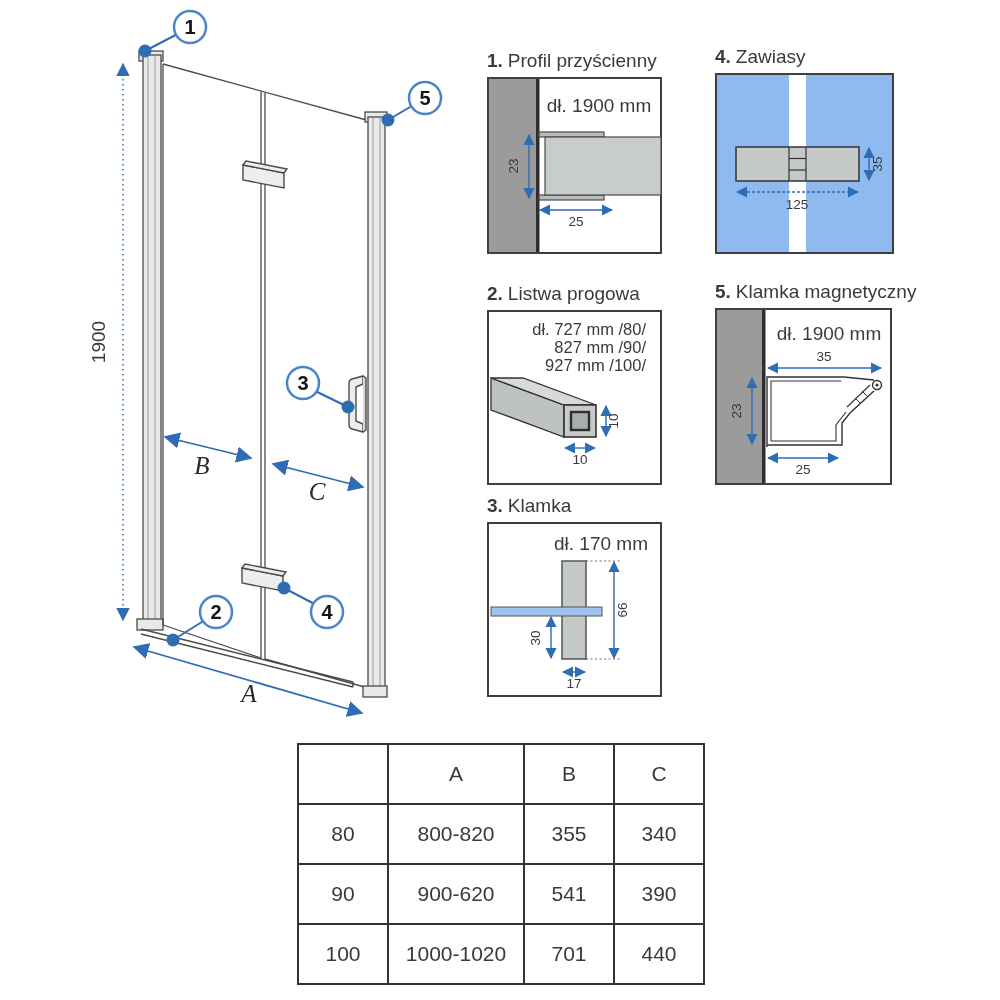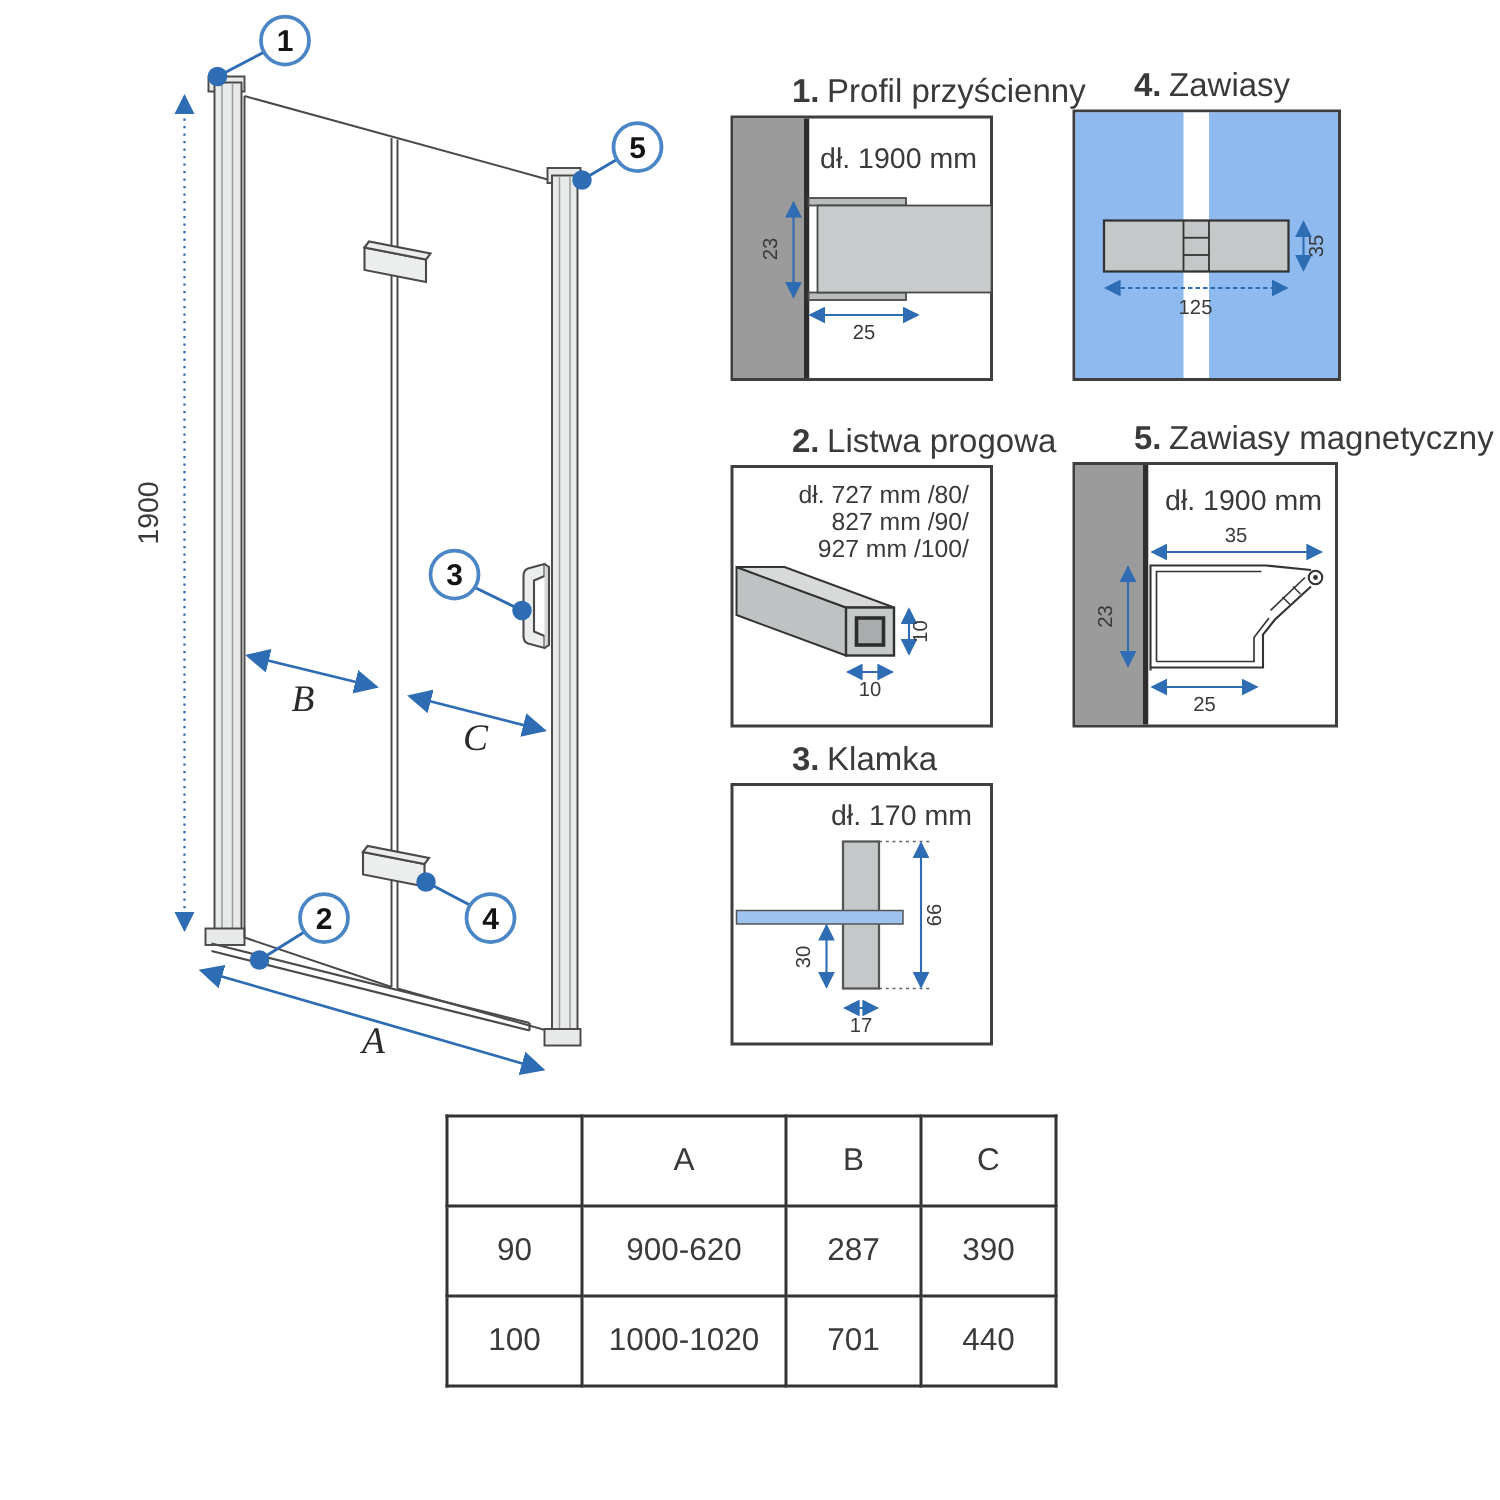--- a/index.html
+++ b/index.html
@@ -1,21 +1,21 @@
 <!DOCTYPE html>
 <html><head>
 <meta charset="utf-8">
 <style>
   html,body{margin:0;padding:0;background:#fff;}
   body{width:1000px;height:1000px;font-family:"Liberation Sans",sans-serif;color:#3a3a3a;}
   .canvas{position:relative;width:1000px;height:1000px;background:#fff;overflow:hidden;}
   .abs{position:absolute;}
   
   .detail{position:absolute;}
-  .detail-title{font-size:22px;line-height:26px;margin-bottom:3px;color:#3a3a3a;white-space:nowrap;margin-left:41px;}
+  .detail-title{font-size:19px;line-height:26px;margin-bottom:3px;color:#3a3a3a;white-space:nowrap;}
   .detail-title .num{font-weight:bold;margin-right:5px;}
   svg.box{border:2px solid #3f3f3f;background:#fff;display:block;}
   svg{overflow:visible;}
   
   text{font-family:"Liberation Sans",sans-serif;}
   .dim-num{font-size:13.5px;fill:#3a3a3a;}
   .dim-big{font-size:19px;fill:#3a3a3a;}
   .dl-text{font-size:19px;fill:#3a3a3a;}
   .len-line{font-size:16.5px;fill:#3a3a3a;}
   .abc{font-family:"Liberation Serif",serif;font-style:italic;font-size:25px;fill:#2a2a2a;}
@@ -219,21 +219,21 @@
       </g>
       <g>
         <line x1="76" y1="136" x2="106" y2="136" stroke="#2e6cb3" stroke-width="1.4" marker-start="url(#a2)" marker-end="url(#a2)"></line>
         <text class="dim-num" x="91" y="152" text-anchor="middle">10</text>
       </g>
     </svg>
   </div>
 
   <div class="detail" style="left:715px;top:279px;">
     <div class="detail-title">
-      <span class="num">5.</span><span>Zawiasy magnetyczny</span>
+      <span class="num">5.</span><span>Klamka magnetyczny</span>
     </div>
     <svg class="box" width="173" height="173" viewBox="0 0 173 173">
       <defs>
         <marker id="a5" viewBox="0 0 10 10" refX="9" refY="5" markerWidth="8" markerHeight="8" orient="auto-start-reverse">
           <path d="M0,0 L10,5 L0,10 z" fill="#2e6cb3"></path>
         </marker>
       </defs>
       <rect x="0" y="0" width="45" height="173" fill="#9b9b9b"></rect>
       <rect x="45" y="0" width="3.5" height="173" fill="#2e2e2e"></rect>
       <text class="dl-text" x="112" y="30" text-anchor="middle">dł. 1900 mm</text>
@@ -294,23 +294,29 @@
 
   <table class="size">
     <tbody>
         <tr>
       <td class="c0"></td>
       <td class="c1">A</td>
       <td class="c2">B</td>
       <td class="c3">C</td>
     </tr>
     <tr>
+      <td>80</td>
+      <td>800-820</td>
+      <td>355</td>
+      <td>340</td>
+    </tr>
+    <tr>
       <td>90</td>
       <td>900-620</td>
-      <td>287</td>
+      <td>541</td>
       <td>390</td>
     </tr>
     <tr>
       <td>100</td>
       <td>1000-1020</td>
       <td>701</td>
       <td>440</td>
     </tr>
   </tbody>
     </table>

